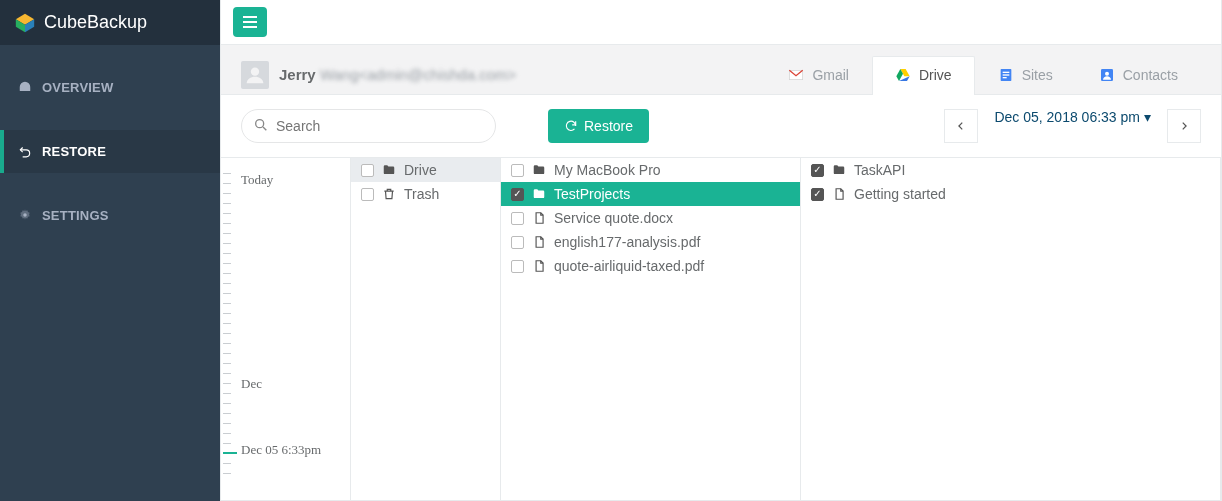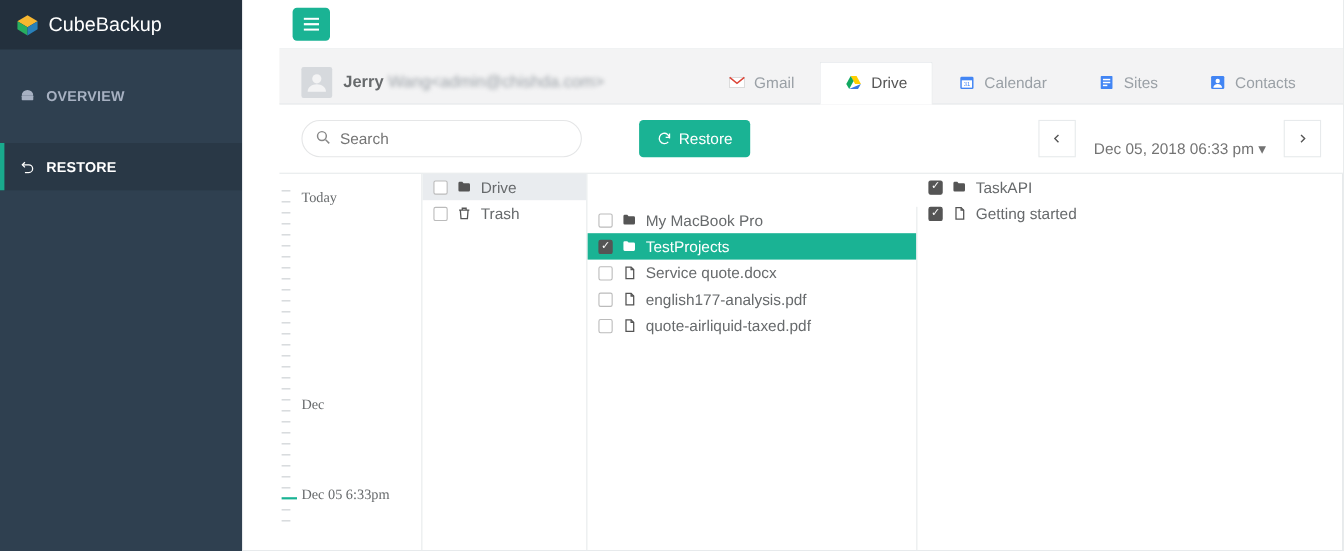--- a/index.html
+++ b/index.html
@@ -7,52 +7,52 @@
   .app { display: flex; height: 100%; }
   
   .sidebar { width: 220px; background: #2f4050; color: #a7b1c2; display: flex; flex-direction: column; }
   .brand { height: 45px; background: #23303d; color: #fff; display: flex; align-items: center; padding: 0 14px; gap: 8px; font-size: 18px; }
   .brand-logo { width: 22px; height: 22px; }
   .nav { list-style: none; }
   .nav li { padding: 14px 18px; display: flex; gap: 10px; cursor: pointer; font-size: 13px; font-weight: 600; letter-spacing: .2px; margin-top: 21px; }
   .nav li.active { background: #293846; color: #fff; border-left: 4px solid #19aa8d; padding-left: 14px; }
   .nav li .ic { width: 14px; height: 14px; display: inline-flex; justify-content: center; align-items: center; }
   
-  .main { flex: 1; display: flex; flex-direction: column; border: 1px solid #e7eaec; border-top: none; padding-left: 33px; }
+  .main { flex: 1; display: flex; flex-direction: column; border: 1px solid #e7eaec; border-top: none; }
   .topbar { height: 45px; display: flex; align-items: center; padding: 0 12px; border-bottom: 1px solid #e7eaec; }
   .hamburger { width: 34px; height: 30px; border-radius: 4px; background: #1ab394; display: flex; align-items: center; justify-content: center; cursor: pointer; }
   
   .userrow { display: flex; align-items: center; padding: 10px 20px 0 20px; gap: 10px; border-bottom: 1px solid #e7eaec; background: #f3f3f4; }
   .avatar { width: 28px; height: 28px; background: #d6d9dd; border-radius: 2px; display: flex; align-items: center; justify-content: center; }
   .username { color: #9aa0a6; font-size: 15px; }
   .username b { color: #676a6c; font-weight: 600; filter: none; }
   .username .blur { filter: blur(2px); color: #9aa0a6; }
   .svc-tabs { margin-left: auto; display: flex; align-self: flex-end; }
   .svc-tab { padding: 10px 22px 12px 22px; display: flex; align-items: center; gap: 8px; cursor: pointer; color: #9aa0a6; border: 1px solid transparent; border-bottom: none; position: relative; top: 1px; }
   .svc-tab.active { background: #fff; border-color: #e7eaec; color: #555; border-radius: 2px 2px 0 0; }
   .svc-tab .svc-ic { width: 16px; height: 16px; }
   
   .actionrow { display: flex; align-items: center; padding: 14px 20px; gap: 12px; border-bottom: 1px solid #e7eaec; }
   .search { position: relative; }
   .search input { width: 255px; height: 34px; border: 1px solid #e5e6e7; border-radius: 20px; padding: 0 14px 0 34px; font-size: 14px; color: #555; outline: none; }
   .search .sic { position: absolute; left: 12px; top: 8px; }
   .btn-restore { margin-left: 40px; height: 34px; border: none; border-radius: 4px; background: #1ab394; color: #fff; padding: 0 16px; display: flex; align-items: center; gap: 6px; cursor: pointer; font-size: 14px; }
   .snap { margin-left: auto; display: flex; align-items: center; gap: 6px; }
   .snap-btn { width: 34px; height: 34px; border: 1px solid #e7eaec; background: #fff; display: flex; align-items: center; justify-content: center; cursor: pointer; }
-  .snap-label { color: #737373; padding: 0 10px; height: 34px; display: flex; align-items: flex-end; gap: 4px; cursor: pointer; }
+  .snap-label { color: #0c4a6e; padding: 0 10px; height: 34px; display: flex; align-items: flex-start; gap: 4px; cursor: pointer; }
   
   .cols { flex: 1; display: flex; overflow: hidden; }
   .timeline { width: 130px; border-right: 1px solid #e7eaec; position: relative; padding-top: 12px; }
   .timeline .ticks { position: absolute; left: 0; top: 6px; bottom: 0; width: 16px; }
   .timeline .tick { height: 10px; border-bottom: 1px solid #c9cdd1; width: 8px; margin-left: 2px; }
   .timeline .tick.cur { border-bottom: 2px solid #1ab394; width: 14px; }
   .timeline .lbl { position: absolute; left: 20px; font-size: 13px; color: #676a6c; font-family: Liberation Serif, serif; }
   .col { border-right: 1px solid #e7eaec; overflow: hidden; }
   .col1 { width: 150px; }
-  .col2 { width: 300px; margin-top: 30px; }
+  .col2 { width: 300px; }
   .col3 { flex: 1; }
   .row { display: flex; align-items: center; gap: 8px; padding: 4px 10px; cursor: pointer; font-size: 14px; }
   .row .cb { width: 13px; height: 13px; border: 1px solid #bbb; border-radius: 2px; display: flex; align-items: center; justify-content: center; flex-shrink: 0; background:#fff; }
   .row .cb.checked { background: #555; border-color: #555; }
   .row .cb.checked::after { content: "✓"; color: #fff; font-size: 10px; line-height: 1; }
   .row .fic { width: 14px; display: flex; justify-content: center; color: #555; }
   .row.sel { background: #e9ecef; }
   .row.hl { background: #1ab394; color: #fff; }
   .row.hl .fic { color: #fff; }
   .row.hl .cb { background:#fff; border-color:#fff; }
@@ -84,20 +84,29 @@
       </li>
       <li class="active">
         <span class="ic">
             <svg width="14" height="14" viewBox="0 0 24 24" fill="none" stroke="#fff" stroke-width="2">
               <path d="M4 10h10a6 6 0 110 12H8"></path>
               <path d="M8 6l-4 4 4 4"></path>
             </svg>
           </span>
         <span>RESTORE</span>
       </li>
+      <li>
+        <span class="ic">
+            <svg width="14" height="14" viewBox="0 0 24 24" fill="#a7b1c2">
+              <circle cx="12" cy="12" r="3"></circle>
+              <path d="M12 2l1 3 3-1 1 3 3 1-1 3 1 3-3 1-1 3-3-1-1 3-1-3-3 1-1-3-3-1 1-3-1-3 3-1 1-3 3 1z" opacity=".4"></path>
+            </svg>
+          </span>
+        <span>SETTINGS</span>
+      </li>
     </ul>
   </aside>
 
   <div class="main">
     <div class="topbar">
       <div class="hamburger">
         <svg width="14" height="12" viewBox="0 0 14 12">
             <rect width="14" height="2" fill="#fff"></rect>
             <rect y="5" width="14" height="2" fill="#fff"></rect>
             <rect y="10" width="14" height="2" fill="#fff"></rect>
@@ -123,28 +132,20 @@
             </svg>
           <span>Gmail</span>
         </div>
         <div class="svc-tab active">
           <svg class="svc-ic" viewBox="0 0 24 24">
               <polygon points="8,3 16,3 22,14 14,14" fill="#ffcf00"></polygon>
               <polygon points="2,14 8,3 12,10 6,21" fill="#11a861"></polygon>
               <polygon points="6,21 22,14 18,21" fill="#3777e3"></polygon>
             </svg>
           <span>Drive</span>
-        </div>
-        <div class="svc-tab">
-          <svg class="svc-ic" viewBox="0 0 24 24">
-              <rect x="3" y="4" width="18" height="17" rx="2" fill="#4285f4"></rect>
-              <rect x="5" y="9" width="14" height="10" fill="#fff"></rect>
-              <text x="12" y="17" font-size="8" text-anchor="middle" fill="#4285f4">31</text>
-            </svg>
-          <span>Calendar</span>
         </div>
         <div class="svc-tab">
           <svg class="svc-ic" viewBox="0 0 24 24">
               <rect x="4" y="3" width="16" height="18" rx="1" fill="#4285f4"></rect>
               <rect x="7" y="7" width="10" height="2" fill="#fff"></rect>
               <rect x="7" y="11" width="10" height="2" fill="#fff"></rect>
               <rect x="7" y="15" width="6" height="2" fill="#fff"></rect>
             </svg>
           <span>Sites</span>
         </div>
@@ -221,21 +222,21 @@
             <div class="tick"></div>
             <div class="tick"></div>
             <div class="tick"></div>
             <div class="tick"></div>
             <div class="tick"></div>
             <div class="tick cur"></div>
             <div class="tick"></div>
             <div class="tick"></div>
           </div>
         <div class="lbl" style="top:14px">Today</div>
-        <div class="lbl" style="top:202px">Dec</div>
+        <div class="lbl" style="top:218px">Dec</div>
         <div class="lbl" style="top:284px">Dec 05 6:33pm</div>
       </div>
       <div class="col col1" id="col1">
           <div class="row sel">
             <span class="cb"></span>
             <span class="fic">
               <svg width="14" height="14" viewBox="0 0 24 24" fill="#555">
                 <path d="M3 6a2 2 0 012-2h4l2 2h8a2 2 0 012 2v9a2 2 0 01-2 2H5a2 2 0 01-2-2z"></path>
               </svg>
             </span>

